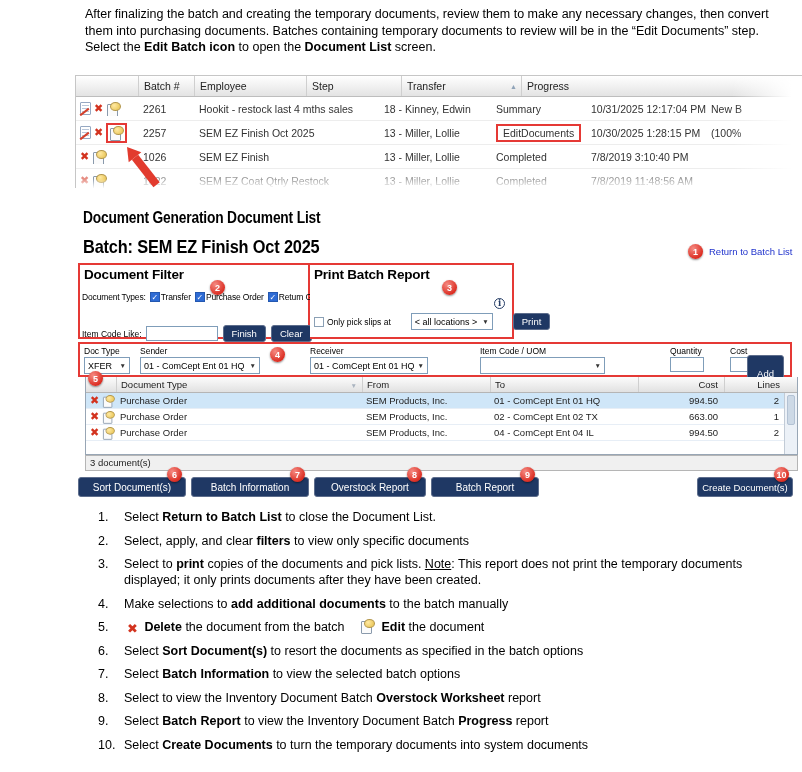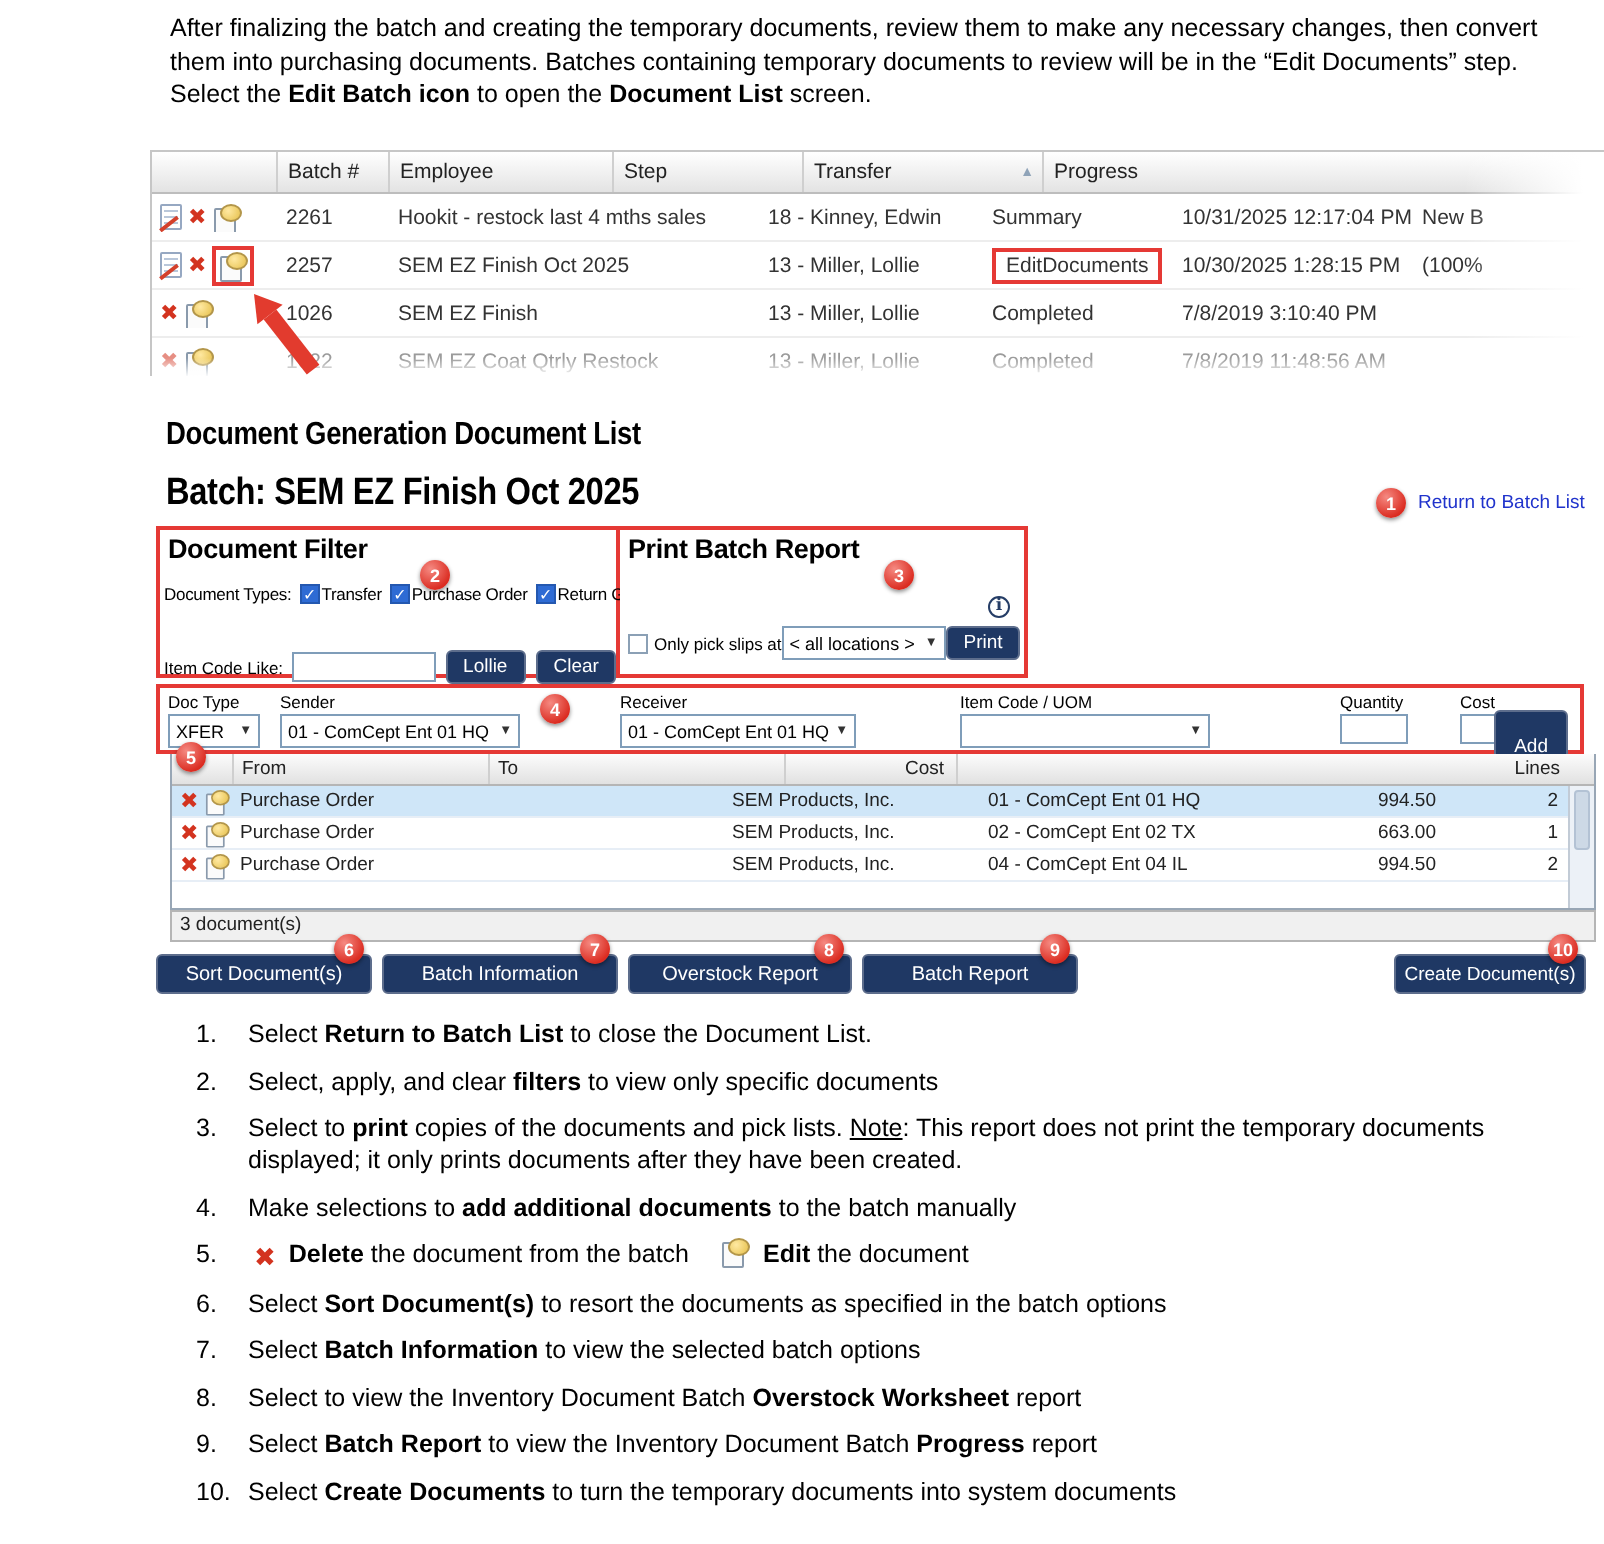--- a/index.html
+++ b/index.html
@@ -70,21 +70,21 @@
   .cb-empty { width:10px; height:10px; background:#fff; border:1px solid #8ba0b5; margin-right:3px; flex-shrink:0; }
   .item-row { position:absolute; left:2px; top:48px; display:flex; align-items:center; font-size:8.5px; white-space:nowrap;margin-top:12px; }
   .inp { border:1px solid #7f9db9; background:#fff; height:15px; font-size:9px; font-family:inherit; padding:0 2px; }
   .item-code-input { width:72px; margin-left:4px; }
   .btn-navy { background:#1f3864; color:#fff; border:1px solid #5d6d8c; border-radius:3px; font-size:9.5px; font-family:inherit; padding:2px 8px; cursor:pointer; white-space:nowrap; }
   .item-row .btn-navy { margin-left:5px; height:17px; }
   .print-row { position:absolute; left:4px; top:48px; display:flex; align-items:center; font-size:8.5px; white-space:nowrap; }
   .panel-print .info-i { position:absolute; right:7px; top:33px; }
   .dd { display:inline-flex; align-items:center; justify-content:space-between; border:1px solid #7f9db9; background:#fff; height:17px; font-size:9px; padding:0 3px; white-space:nowrap; overflow:hidden; }
   .dd::after { content:"\25BC"; font-size:6.5px; color:#333; margin-left:3px; }
-  .dd-loc { width:82px; margin:0 0; }
+  .dd-loc { width:82px; margin:0 20px; }
 
   
   .add-box { position:absolute; left:78px; top:342px; width:714px; height:35px; border:2px solid #e53935; background:#fff; }
   .ab-label { position:absolute; top:2px; font-size:8.5px; white-space:nowrap; }
   .ab-ctl { position:absolute; top:13px; }
   .l-doctype { left:4px; }   .dd-doctype { left:4px; width:46px; }
   .l-sender { left:60px; }   .dd-sender { left:60px; width:120px; }
   .l-receiver { left:230px; }.dd-receiver { left:230px; width:118px; }
   .l-item { left:400px; }    .dd-item { left:400px; width:125px; }
   .l-qty { left:590px; }     .in-qty { left:590px; width:34px; }
@@ -222,21 +222,21 @@
           <span>Transfer</span>
           <span class="cb"></span>
           <span>Purchase Order</span>
           <span class="cb"></span>
           <span>Return Goods PO</span>
         </span>
     </div>
     <div class="item-row">
       <span>Item Code Like:</span>
       <input class="inp item-code-input" style="">
-      <button class="btn-navy">Lollie</button>
+      <button class="btn-navy">Finish</button>
       <button class="btn-navy">Clear</button>
     </div>
   </div>
   <span class="badge abs" style="left:210px;top:280px;">2</span>
 
   <div class="panel panel-print">
     <h3>Print Batch Report</h3>
     <span class="info-i"></span>
     <div class="print-row">
       <span class="cb-empty"></span>
@@ -270,20 +270,24 @@
     <input class="inp ab-ctl in-qty" style="">
     <span class="ab-label l-cost">Cost</span>
     <input class="inp ab-ctl in-cost" style="">
     <button class="btn-navy btn-add">Add</button>
   </div>
   <span class="badge abs" style="left:270px;top:347px;">4</span>
 
   <div class="doc-table">
     <div class="dt-header">
       <div class="d-icons"></div>
+      <div class="d-type">
+          <span>Document Type</span>
+          <span class="sort-desc">▼</span>
+        </div>
       <div class="d-from">From</div>
       <div class="d-to">To</div>
       <div class="d-cost">Cost</div>
       <div class="d-lines">Lines</div>
     </div>
     <div id="doc-rows">
         <div class="dt-row selected">
           <div class="d-icons">
             <span class="icon-delete">✖</span>
             <span class="icon-edit"></span>

